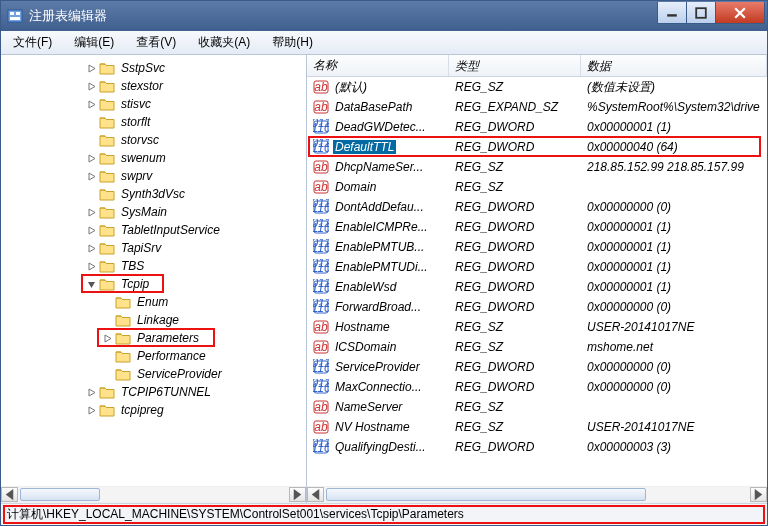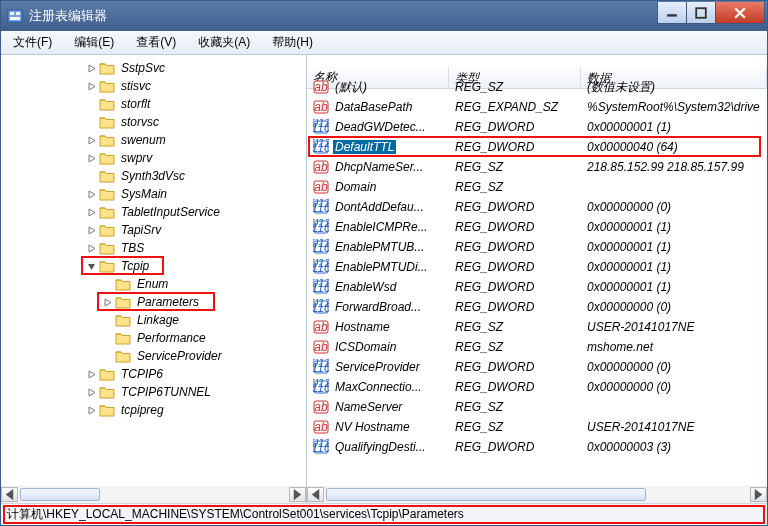--- a/index.html
+++ b/index.html
@@ -19,21 +19,21 @@
 .left{width:306px;border-right:1px solid #b9c6d8;}
 .right{flex:1;}
 .tree{padding:4px 2px 4px 4px;}
 .node{display:flex;align-items:center;height:18px;white-space:nowrap;}
 .expander{width:12px;height:12px;margin-right:2px;display:flex;align-items:center;justify-content:center;cursor:pointer;}
 .expander svg{width:9px;height:9px;}
 .folder{width:16px;height:14px;margin-right:4px;}
 .folder svg{width:16px;height:14px;}
 .nodelabel{padding:0 2px;}
 .hl-red{border:2px solid #e11;position:absolute;pointer-events:none;}
-.listhead{display:flex;height:22px;background:linear-gradient(#fdfdfe,#eef2f7);border-bottom:1px solid #cfd6e0;position:sticky;top:12px;}
+.listhead{display:flex;height:22px;background:linear-gradient(#fdfdfe,#eef2f7);border-bottom:1px solid #cfd6e0;position:sticky;top:0;}
 .listhead .col{padding:3px 6px;border-right:1px solid #d8dee7;}
 .row{display:flex;height:20px;align-items:center;}
 .row .cell{padding:0 6px;overflow:hidden;text-overflow:ellipsis;white-space:nowrap;}
 .vicon{width:16px;height:16px;margin-right:4px;flex-shrink:0;}
 .vicon svg{width:16px;height:16px;}
 .col-name{width:142px;display:flex;align-items:center;}
 .col-type{width:132px;}
 .col-data{flex:1;}
 .row.sel .namecell{background:#0369a1;color:#fff;}
 .namecell{padding:0 2px;}
@@ -108,20 +108,32 @@
           <div class="node" style="padding-left: 80px; position: relative;">
             <span class="expander">
               <svg viewBox="0 0 9 9">
                 <polygon points="2,1 8,4.5 2,8" fill="none" stroke="#777"></polygon>
               </svg>
             </span>
             <span class="folder"><svg viewBox="0 0 16 14">
                 <path d="M1 3 L6 3 L7.5 4.5 L15 4.5 L15 13 L1 13 Z" fill="#ffe28a" stroke="#c9a227"></path>
                 <path d="M1 3 L6 3 L7.5 4.5 L15 4.5" fill="none" stroke="#c9a227"></path>
               </svg></span>
+            <span class="nodelabel">stexstor</span>
+          </div>
+          <div class="node" style="padding-left: 80px; position: relative;">
+            <span class="expander">
+              <svg viewBox="0 0 9 9">
+                <polygon points="2,1 8,4.5 2,8" fill="none" stroke="#777"></polygon>
+              </svg>
+            </span>
+            <span class="folder"><svg viewBox="0 0 16 14">
+                <path d="M1 3 L6 3 L7.5 4.5 L15 4.5 L15 13 L1 13 Z" fill="#ffe28a" stroke="#c9a227"></path>
+                <path d="M1 3 L6 3 L7.5 4.5 L15 4.5" fill="none" stroke="#c9a227"></path>
+              </svg></span>
             <span class="nodelabel">stisvc</span>
           </div>
           <div class="node" style="padding-left: 80px; position: relative;">
             <span class="expander"></span>
             <span class="folder"><svg viewBox="0 0 16 14">
                 <path d="M1 3 L6 3 L7.5 4.5 L15 4.5 L15 13 L1 13 Z" fill="#ffe28a" stroke="#c9a227"></path>
                 <path d="M1 3 L6 3 L7.5 4.5 L15 4.5" fill="none" stroke="#c9a227"></path>
               </svg></span>
             <span class="nodelabel">storflt</span>
           </div>
@@ -228,67 +240,55 @@
           </div>
           <div class="node" style="padding-left: 96px; position: relative;">
             <span class="expander"></span>
             <span class="folder"><svg viewBox="0 0 16 14">
                 <path d="M1 3 L6 3 L7.5 4.5 L15 4.5 L15 13 L1 13 Z" fill="#ffe28a" stroke="#c9a227"></path>
                 <path d="M1 3 L6 3 L7.5 4.5 L15 4.5" fill="none" stroke="#c9a227"></path>
               </svg></span>
             <span class="nodelabel">Enum</span>
           </div>
           <div class="node" style="padding-left: 96px; position: relative;">
+            <span class="expander"></span>
+            <span class="folder"><svg viewBox="0 0 16 14">
+                <path d="M1 3 L6 3 L7.5 4.5 L15 4.5 L15 13 L1 13 Z" fill="#ffe28a" stroke="#c9a227"></path>
+                <path d="M1 3 L6 3 L7.5 4.5 L15 4.5" fill="none" stroke="#c9a227"></path>
+              </svg></span>
+            <span class="nodelabel">Linkage</span>
+          </div>
+          <div class="node" style="padding-left: 96px; position: relative;">
             <span class="expander">
               <svg viewBox="0 0 9 9">
                 <polygon points="2,1 8,4.5 2,8" fill="none" stroke="#777"></polygon>
               </svg>
             </span>
             <span class="folder"><svg viewBox="0 0 16 14">
                 <path d="M1 3 L6 3 L7.5 4.5 L15 4.5 L15 13 L1 13 Z" fill="#ffe28a" stroke="#c9a227"></path>
                 <path d="M1 3 L6 3 L7.5 4.5 L15 4.5" fill="none" stroke="#c9a227"></path>
               </svg></span>
             <span class="nodelabel">Parameters</span>
             <div class="hl-red" style="left: 92px; top: -1px; height: 19px; width: 118px;"></div>
           </div>
           <div class="node" style="padding-left: 96px; position: relative;">
             <span class="expander"></span>
             <span class="folder"><svg viewBox="0 0 16 14">
                 <path d="M1 3 L6 3 L7.5 4.5 L15 4.5 L15 13 L1 13 Z" fill="#ffe28a" stroke="#c9a227"></path>
                 <path d="M1 3 L6 3 L7.5 4.5 L15 4.5" fill="none" stroke="#c9a227"></path>
               </svg></span>
-            <span class="nodelabel">Linkage</span>
+            <span class="nodelabel">Performance</span>
           </div>
           <div class="node" style="padding-left: 96px; position: relative;">
             <span class="expander"></span>
             <span class="folder"><svg viewBox="0 0 16 14">
                 <path d="M1 3 L6 3 L7.5 4.5 L15 4.5 L15 13 L1 13 Z" fill="#ffe28a" stroke="#c9a227"></path>
                 <path d="M1 3 L6 3 L7.5 4.5 L15 4.5" fill="none" stroke="#c9a227"></path>
               </svg></span>
-            <span class="nodelabel">Performance</span>
-          </div>
-          <div class="node" style="padding-left: 96px; position: relative;">
-            <span class="expander"></span>
-            <span class="folder"><svg viewBox="0 0 16 14">
-                <path d="M1 3 L6 3 L7.5 4.5 L15 4.5 L15 13 L1 13 Z" fill="#ffe28a" stroke="#c9a227"></path>
-                <path d="M1 3 L6 3 L7.5 4.5 L15 4.5" fill="none" stroke="#c9a227"></path>
-              </svg></span>
             <span class="nodelabel">ServiceProvider</span>
-          </div>
-          <div class="node" style="padding-left: 80px; position: relative;">
-            <span class="expander">
-              <svg viewBox="0 0 9 9">
-                <polygon points="2,1 8,4.5 2,8" fill="none" stroke="#777"></polygon>
-              </svg>
-            </span>
-            <span class="folder"><svg viewBox="0 0 16 14">
-                <path d="M1 3 L6 3 L7.5 4.5 L15 4.5 L15 13 L1 13 Z" fill="#ffe28a" stroke="#c9a227"></path>
-                <path d="M1 3 L6 3 L7.5 4.5 L15 4.5" fill="none" stroke="#c9a227"></path>
-              </svg></span>
-            <span class="nodelabel">TCPIP6</span>
           </div>
           <div class="node" style="padding-left: 80px; position: relative;">
             <span class="expander">
               <svg viewBox="0 0 9 9">
                 <polygon points="2,1 8,4.5 2,8" fill="none" stroke="#777"></polygon>
               </svg>
             </span>
             <span class="folder"><svg viewBox="0 0 16 14">
                 <path d="M1 3 L6 3 L7.5 4.5 L15 4.5 L15 13 L1 13 Z" fill="#ffe28a" stroke="#c9a227"></path>
                 <path d="M1 3 L6 3 L7.5 4.5 L15 4.5" fill="none" stroke="#c9a227"></path>

